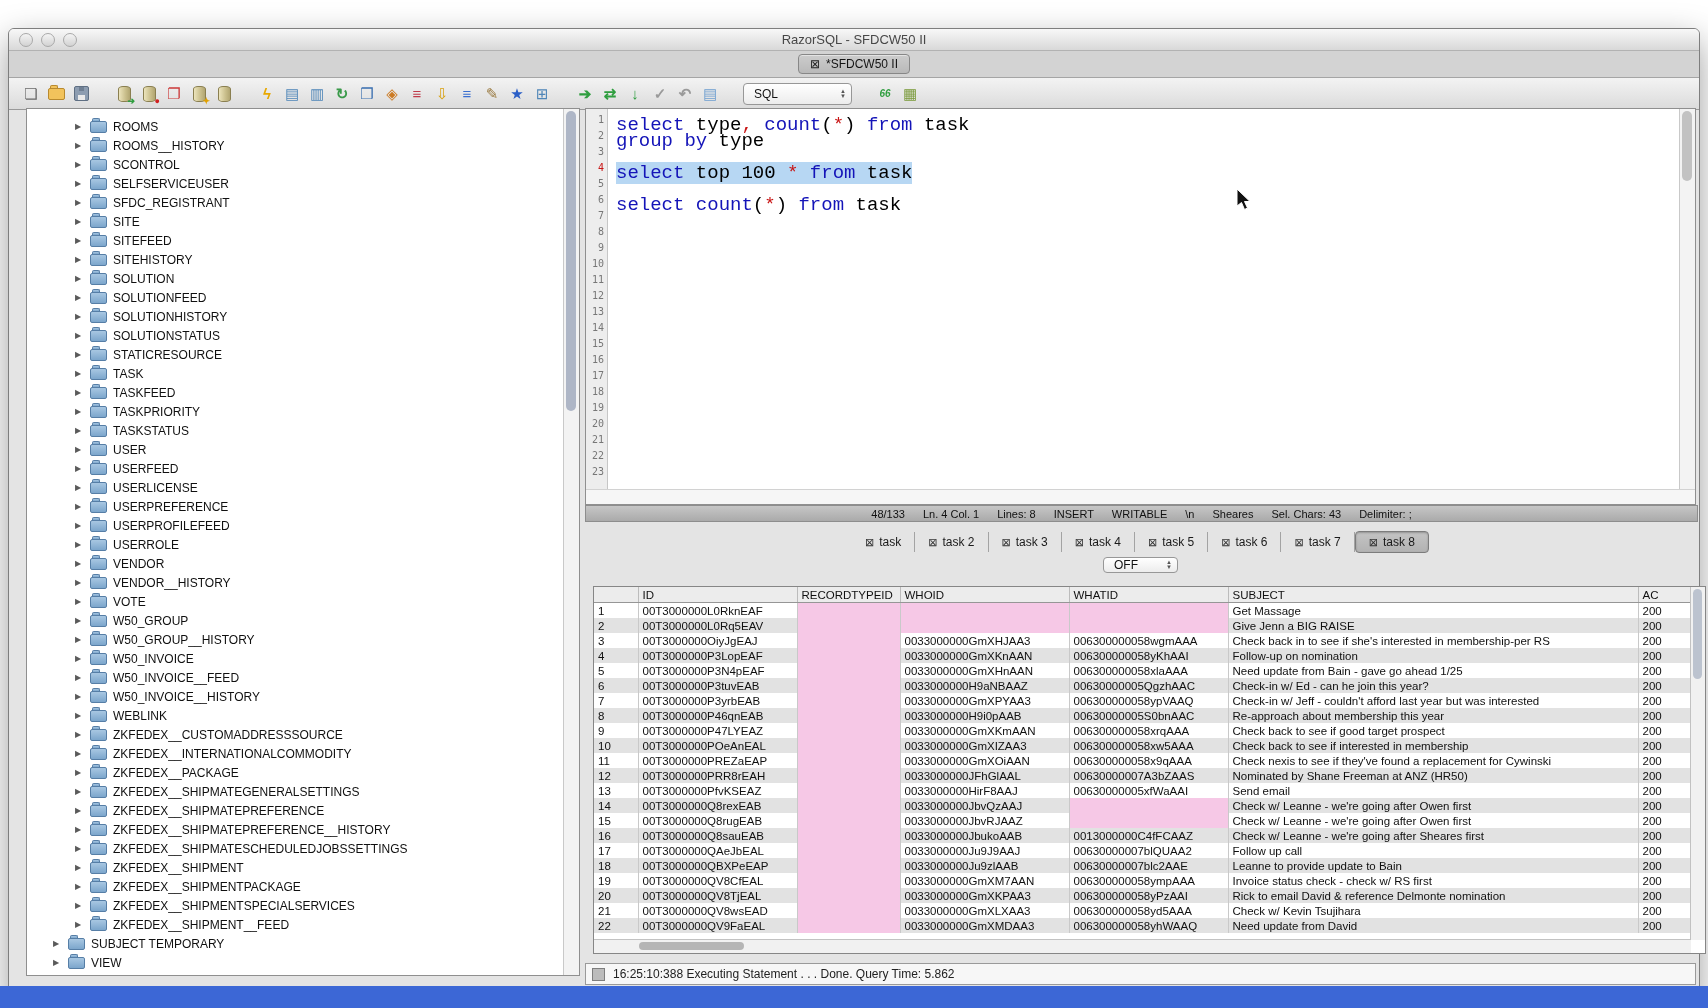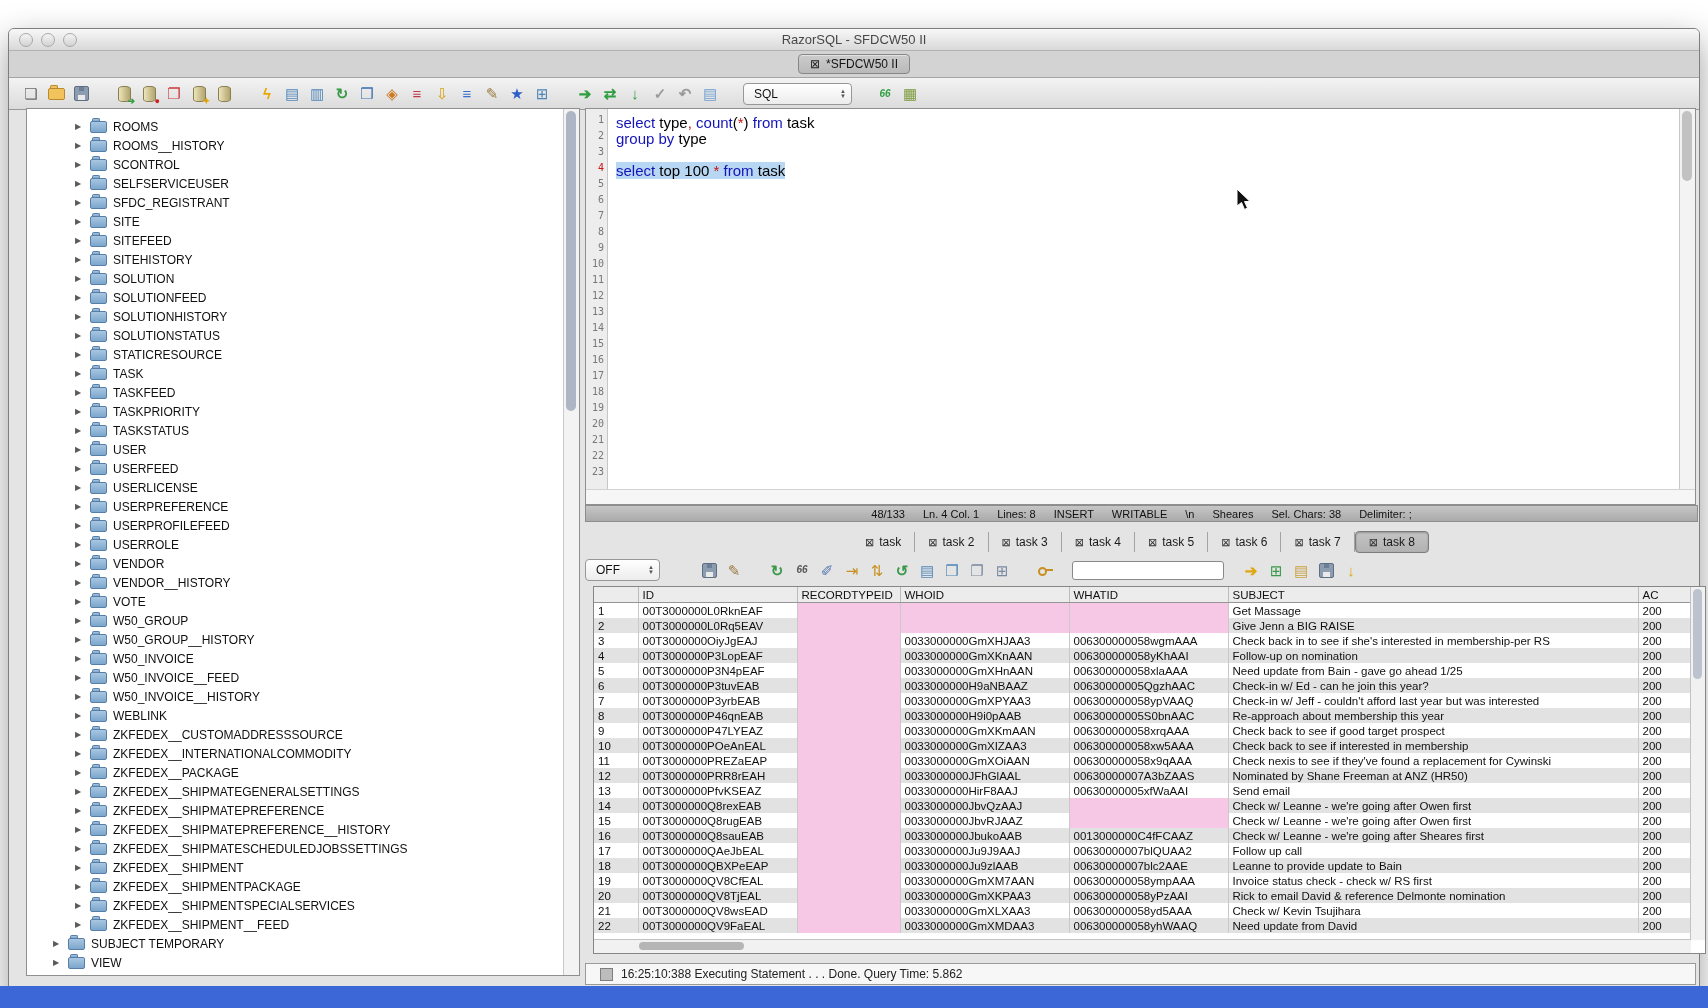--- a/index.html
+++ b/index.html
@@ -54,59 +54,59 @@
   .tfold{background:linear-gradient(#a8c7e2,#7ca6cc);border-color:#567ea6;}
   .treescroll{position:absolute;top:0;right:0;bottom:0;width:15px;background:#f3f3f3;border-left:1px solid #c9c9c9;}
   .treethumb{position:absolute;left:2px;top:2px;width:10px;height:300px;background:#aeb6c6;border-radius:6px;}
   
   .editor{position:absolute;left:576px;top:79px;width:1109px;height:395px;background:#fff;border:1px solid #8f8f8f;}
   .gutter{position:absolute;left:0;top:0;bottom:14px;width:21px;background:#ededed;border-right:1px solid #c6c6c6;
           padding-top:5px;font-family:"DejaVu Sans Mono",monospace;font-size:10px;color:#777;}
   .lnum{height:16px;text-align:right;padding-right:3px;}
   .lnum.cur{color:#c81414;}
   .code{position:absolute;left:22px;top:0;right:15px;bottom:14px;padding:5px 2px 0 8px;
-        font-family:Liberation Sans, sans-serif;font-size:15px;color:#000;overflow:hidden;}
+        font-family:Liberation Mono, monospace;font-size:19px;color:#000;overflow:hidden;}
   .cline{height:16px;white-space:pre;}
   .kw{color:#1414b8;}
   .rd{color:#c81414;}
   .selwrap{background:#b7d7f3;}
   .edvscroll{position:absolute;right:0;top:0;bottom:14px;width:15px;background:#f3f3f3;border-left:1px solid #c9c9c9;}
   .edvthumb{position:absolute;left:2px;top:2px;width:10px;height:70px;background:#c2c2c2;border-radius:6px;}
   .edhscroll{position:absolute;left:0;right:0;bottom:0;height:14px;background:#f6f6f6;border-top:1px solid #d2d2d2;}
   
   .edstatus{position:absolute;left:576px;top:476px;width:1111px;height:15px;
             background:linear-gradient(#c6c6c6,#aaaaaa);border:1px solid #8d8d8d;
             display:flex;align-items:center;justify-content:center;gap:18px;font-size:11px;color:#111;}
   
   .rtabrow{position:absolute;left:576px;top:500px;width:1111px;height:26px;display:flex;align-items:center;justify-content:center;}
   .rtab{display:flex;align-items:center;gap:5px;padding:3px 13px;font-size:12px;color:#1a1a1a;
         border-right:1px solid #a3a3a3;cursor:default;}
   .rtab:last-child{border-right:none;}
   .rtab .x{font-size:11px;color:#333;}
   .rtab.active{background:linear-gradient(#c4c4c4,#b2b2b2);border:1px solid #7c7c7c;border-radius:4px;
                box-shadow:inset 0 1px 2px rgba(0,0,0,.25);}
   
-  .rtoolbar{position:absolute;left:576px;top:528px;width:1111px;height:26px;display:flex;align-items:center;gap:13px;}
+  .rtoolbar{position:absolute;left:576px;top:528px;width:1111px;height:26px;display:flex;align-items:center;gap:13px;flex-direction:column;}
   .searchbox{width:142px;height:17px;border:1px solid #8a8a8a;border-radius:3px;background:#fff;
              font-size:12px;padding:0 4px;margin:0 4px;}
   
   .gridwrap{position:absolute;left:576px;top:557px;width:1111px;height:366px;background:#fff;border:1px solid #868686;margin-left:8px;}
   .grid{border-collapse:collapse;table-layout:fixed;width:1096px;font-size:11.5px;color:#101010;}
   .grid th{height:15px;background:#ececec;border-right:1px solid #bcbcbc;border-bottom:1px solid #969696;
            font-weight:normal;text-align:left;padding:0 0 0 4px;overflow:hidden;white-space:nowrap;}
   .grid td{height:15px;border-right:1px solid #c9c9c9;padding:0 0 0 4px;overflow:hidden;white-space:nowrap;}
   .grid tr:nth-child(even) td{background:#e2e2e2;}
   .grid td.pk{background:#f6c8e6 !important;}
   .gridvscroll{position:absolute;top:0;right:0;bottom:13px;width:14px;background:#f1f1f1;border-left:1px solid #c2c2c2;}
   .gridvthumb{position:absolute;left:2px;top:2px;width:9px;height:90px;background:#bcc3cf;border-radius:5px;}
   .gridhscroll{position:absolute;left:0;right:14px;bottom:0;height:13px;background:#f1f1f1;border-top:1px solid #c2c2c2;}
   .gridhthumb{position:absolute;left:45px;top:2px;width:105px;height:8px;background:#b5b5b5;border-radius:5px;}
   
   .statusbar{position:absolute;left:576px;top:934px;width:1111px;height:22px;background:#f7f7f7;
-             border:1px solid #9a9a9a;display:flex;align-items:center;padding-left:14px;gap:8px;box-sizing:border-box;}
+             border:1px solid #9a9a9a;display:flex;align-items:center;padding-left:6px;gap:8px;box-sizing:border-box;}
   .stsquare{width:11px;height:11px;background:#bcbcbc;border:1px solid #7e7e7e;}
   .stmsg{font-size:12px;color:#222;}
   .cursor{position:absolute;left:1236px;top:188px;z-index:50;}
 </style>
 </head>
 <body>
 
 <div class="window">
   <div class="titlebar">
     <div class="lights">
@@ -444,20 +444,21 @@
         <div class="lnum">21</div>
         <div class="lnum">22</div>
         <div class="lnum">23</div>
       </div>
     <div class="code" id="code">
         <div class="cline"><span class="kw">select</span><span> type</span><span class="rd">,</span><span> </span><span class="kw">count</span><span>(</span><span class="rd">*</span><span>) </span><span class="kw">from</span><span> task</span></div>
         <div class="cline"><span class="kw">group by</span><span> type</span></div>
         <div class="cline"></div>
         <div class="cline"><span class="selwrap"><span class="kw">select</span><span> top 100 </span><span class="rd">*</span><span> </span><span class="kw">from</span><span> task</span></span></div>
         <div class="cline"></div>
+        <div class="cline"><span class="kw">select</span><span> </span><span class="kw">count</span><span>(</span><span class="rd">*</span><span>) </span><span class="kw">from</span><span> task</span></div>
         <div class="cline"></div>
         <div class="cline"></div>
         <div class="cline"></div>
         <div class="cline"></div>
         <div class="cline"></div>
         <div class="cline"></div>
         <div class="cline"></div>
         <div class="cline"></div>
         <div class="cline"></div>
         <div class="cline"></div>
@@ -475,21 +476,21 @@
   </div>
 
   <div class="edstatus" id="edstatus">
       <span>48/133</span>
       <span>Ln. 4 Col. 1</span>
       <span>Lines: 8</span>
       <span>INSERT</span>
       <span>WRITABLE</span>
       <span>\n</span>
       <span>Sheares</span>
-      <span>Sel. Chars: 38</span>
+      <span>Sel. Chars: 43</span>
       <span>Delimiter: ;</span>
     </div>
 
   <div class="rtabrow" id="rtabs">
       <span class="rtab">
         <span class="x">⊠</span>
         <span>task</span>
       </span>
       <span class="rtab">
         <span class="x">⊠</span>

